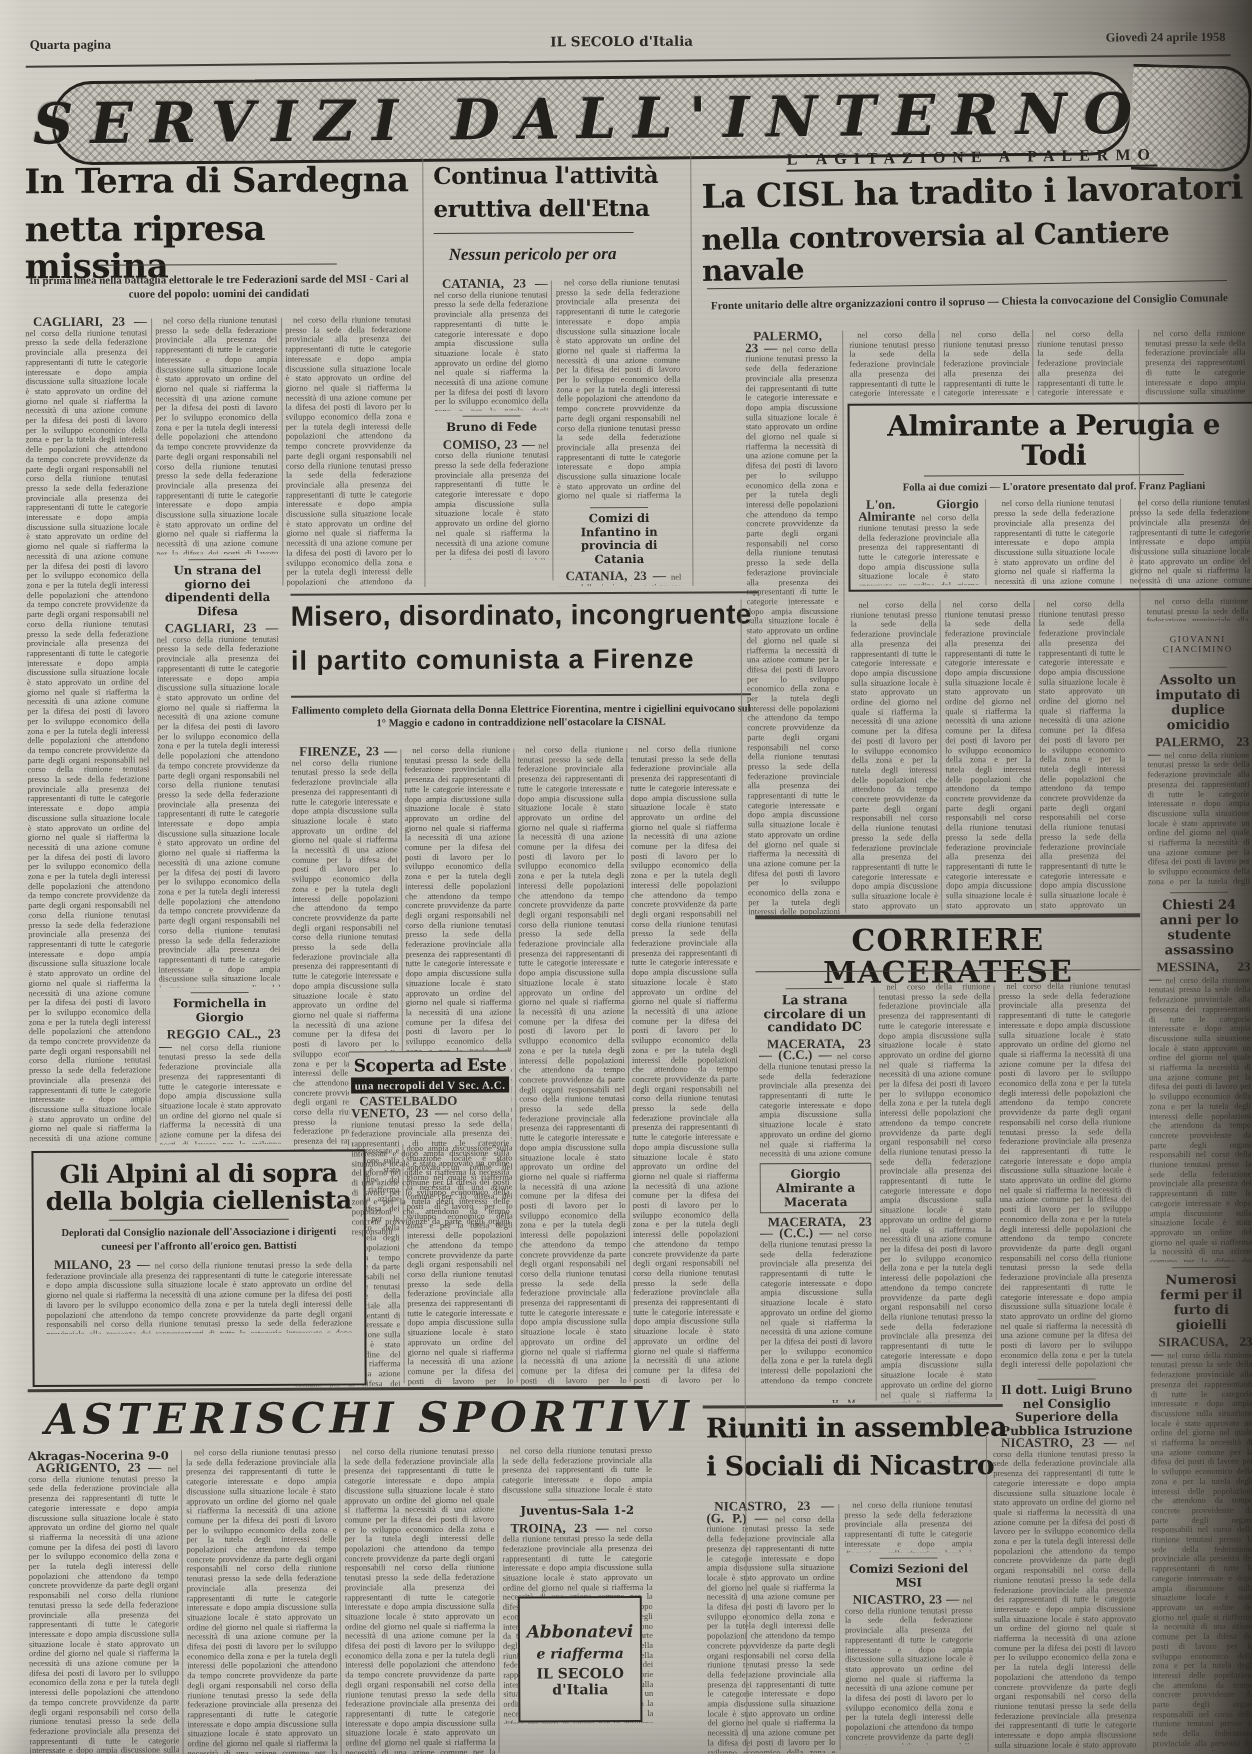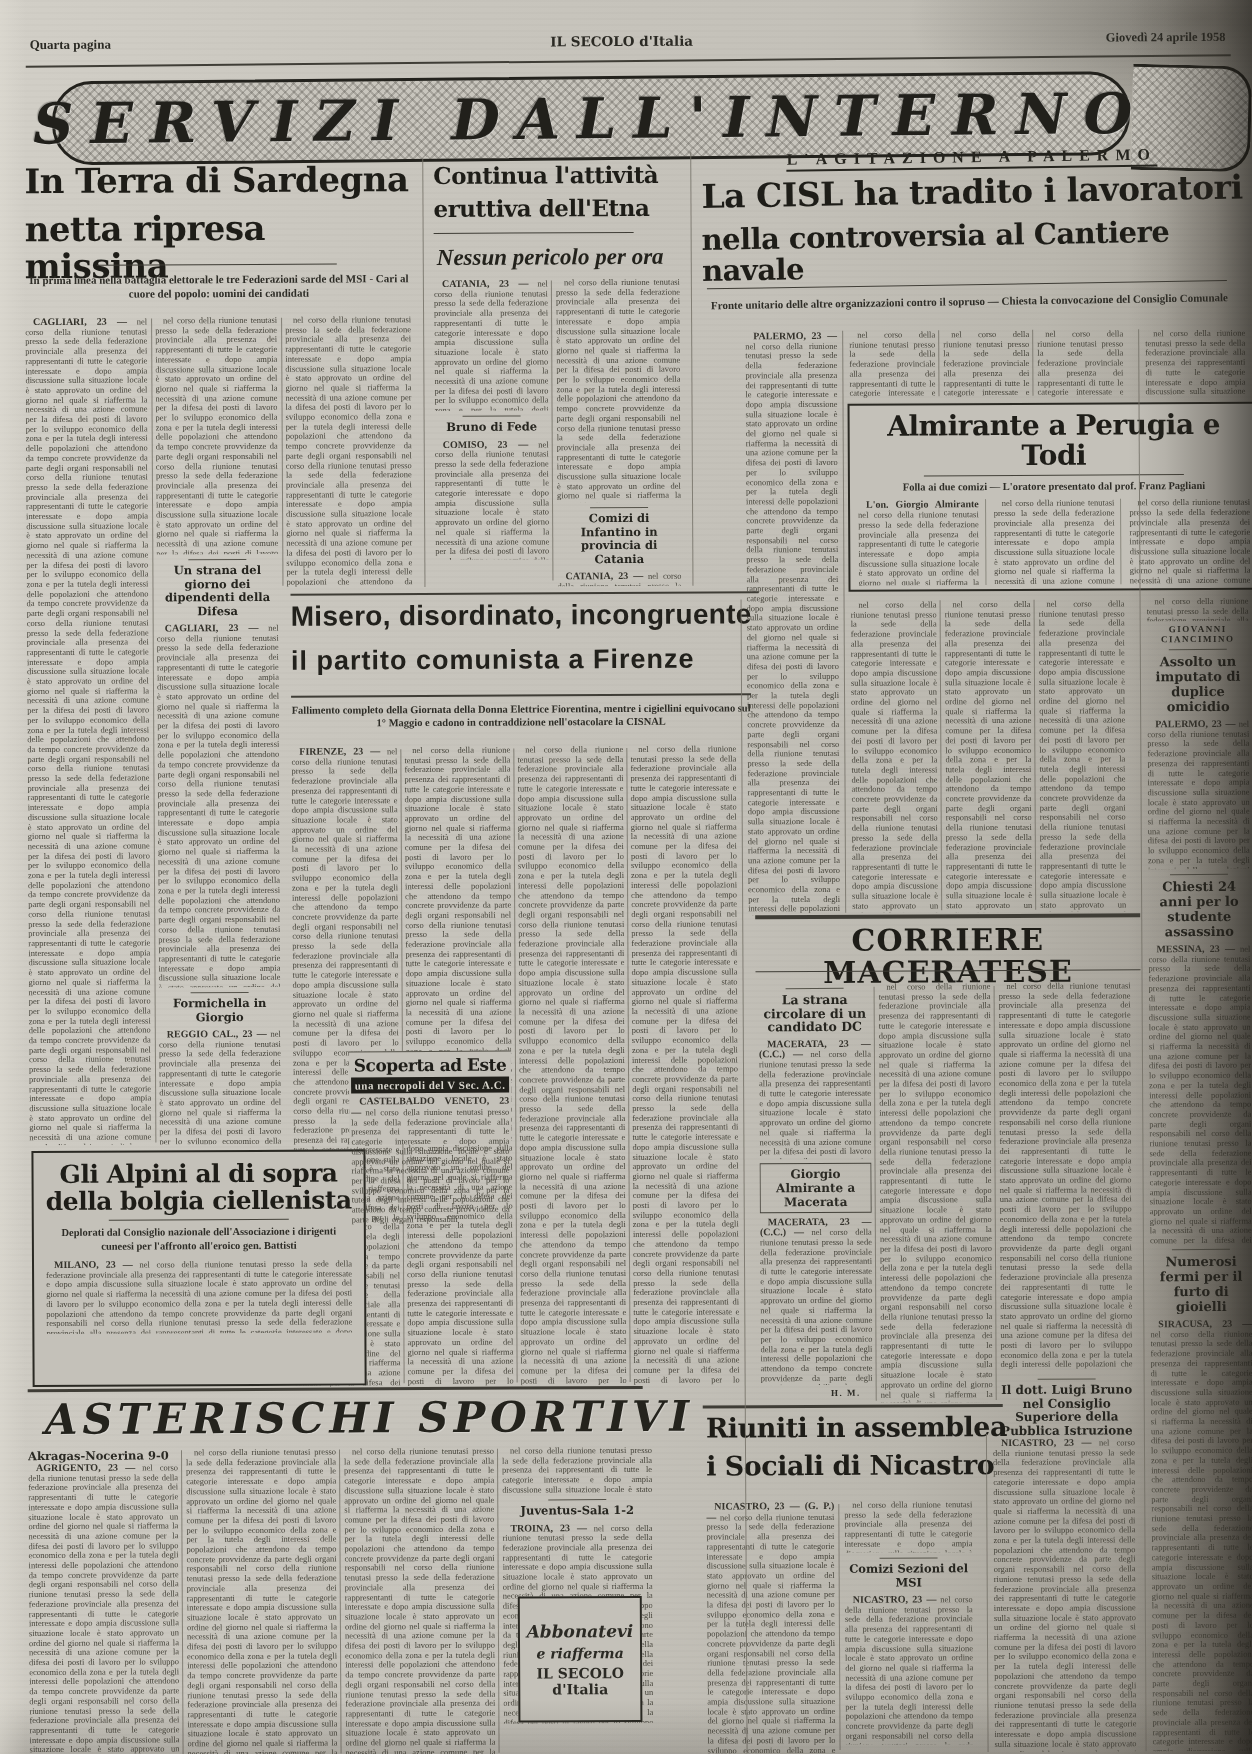--- a/index.html
+++ b/index.html
@@ -13,26 +13,26 @@
       linear-gradient(97deg,#d2cfc7 0%,#c9c6be 28%,#c4c1b9 55%,#bab7ae 74%,#a5a198 88%,#7d7970 97%,#5f5b54 100%);
   }
   #sheet{position:absolute;left:0;top:0;width:1252px;height:1754px;transform:rotate(-0.3deg);}
   .abs{position:absolute;}
   
   .hl{font-family:"DejaVu Serif", serif;font-weight:bold;color:#1e1d18;letter-spacing:-0.5px;line-height:1.08;}
   .hl-sans{font-family:"Liberation Sans", sans-serif;font-weight:bold;color:#22211c;line-height:1.05;letter-spacing:.3px;}
   .sub{font-weight:bold;font-size:11px;line-height:14px;text-align:center;color:#2e2d27;}
   .kick{font-weight:bold;letter-spacing:7px;color:#26251f;}
   .g{font-size:8.5px;line-height:9.7px;text-align:justify;color:#45433a;margin:0 0 3px 0;text-indent:8px;word-spacing:1px;}
-  .dl{font-weight:bold;font-size:10px;color:#34322b;margin-top:20px;}
+  .dl{font-weight:bold;font-size:13px;color:#34322b;margin-top:20px;}
   .col{position:absolute;overflow:hidden;}
   .seg{overflow:hidden;display:block;}
   .chead{font-weight:bold;font-size:11.5px;line-height:13.5px;text-align:center;color:#26251f;margin:5px 0 5px 0;font-family:"DejaVu Serif",serif;}
   .chead::before{content:"";display:block;width:58px;margin:0 auto 4px auto;border-top:1px solid #55534a;}
-  .byl{font-weight:bold;font-size:9px;letter-spacing:1.5px;text-align:center;color:#2c2b25;margin:3px 0;}
+  .byl{font-weight:normal;font-size:9px;letter-spacing:1.5px;text-align:center;color:#2c2b25;margin:13px 0;}
   .hr{position:absolute;background:#3f3d36;}
   .vr{position:absolute;width:1px;background:#757268;opacity:.85;}
   
   .hatch{
     background:
       repeating-linear-gradient(45deg, rgba(40,37,31,.20) 0 2px, transparent 2px 6px),
       repeating-linear-gradient(-45deg, rgba(40,37,31,.20) 0 2px, transparent 2px 6px),
       #c8c5bd;
   }
   #banner{left:56px;top:76px;width:1072px;height:78px;border:3px solid #23221d;border-radius:40px;
@@ -93,21 +93,21 @@
           <p class="g"><span class="dl">REGGIO CAL., 23 —</span> <span>nel corso della riunione tenutasi presso la sede della federazione provinciale alla presenza dei rappresentanti di tutte le categorie interessate e dopo ampia discussione sulla situazione locale è stato approvato un ordine del giorno nel quale si riafferma la necessità di una azione comune per la difesa dei posti di lavoro per lo sviluppo economico della zona e per la tutela degli interessi delle popolazioni che attendono da tempo concrete provvidenze da parte degli organi responsabili nel corso della riunione tenutasi presso la sede della federazione provinciale alla presenza dei rappresentanti di tutte le categorie interessate e dopo ampia discussione sulla situazione locale è stato approvato un ordine del giorno nel quale si riafferma la necessità di una azione comune per la difesa dei posti di lavoro per lo sviluppo economico della zona e per la tutela degli interessi delle popolazioni che attendono da tempo concrete provvidenze da parte degli organi responsabili </span></p>
         </span>
   </div>
   <div class="col" style="left:288px;top:314px;width:126px;height:272px;">
     <p class="g">nel corso della riunione tenutasi presso la sede della federazione provinciale alla presenza dei rappresentanti di tutte le categorie interessate e dopo ampia discussione sulla situazione locale è stato approvato un ordine del giorno nel quale si riafferma la necessità di una azione comune per la difesa dei posti di lavoro per lo sviluppo economico della zona e per la tutela degli interessi delle popolazioni che attendono da tempo concrete provvidenze da parte degli organi responsabili nel corso della riunione tenutasi presso la sede della federazione provinciale alla presenza dei rappresentanti di tutte le categorie interessate e dopo ampia discussione sulla situazione locale è stato approvato un ordine del giorno nel quale si riafferma la necessità di una azione comune per la difesa dei posti di lavoro per lo sviluppo economico della zona e per la tutela degli interessi delle popolazioni che attendono da tempo concrete provvidenze da parte degli organi responsabili nel corso della riunione tenutasi presso la sede della federazione provinciale alla presenza dei rappresentanti di tutte le categorie interessate e dopo ampia discussione sulla situazione locale è stato approvato un ordine del giorno nel quale si riafferma la necessità di una azione comune per la difesa dei posti di lavoro per lo sviluppo economico della zona e per la tutela degli interessi delle popolazioni che attendono da tempo concrete provvidenze da parte degli organi responsabili </p>
   </div>
 
   <div class="abs hl" style="left:437px;top:163px;width:250px;font-size:23px;">Continua l'attività</div>
   <div class="abs hl" style="left:437px;top:196px;width:250px;font-size:23px;">eruttiva dell'Etna</div>
   <div class="hr" style="left:437px;top:232px;width:200px;height:1px;"></div>
-  <div class="abs" style="left:440px;top:244px;font-size:23px;font-weight:bold;font-style:italic;color:#23221c;">Nessun pericolo per ora</div>
+  <div class="abs" style="left:452px;top:244px;font-size:17px;font-weight:bold;font-style:italic;color:#23221c;">Nessun pericolo per ora</div>
 
   <div class="col" style="left:437px;top:278px;width:114px;height:308px;">
     <span class="seg" style="height:132px;">
           <p class="g"><span class="dl">CATANIA, 23 —</span> <span>nel corso della riunione tenutasi presso la sede della federazione provinciale alla presenza dei rappresentanti di tutte le categorie interessate e dopo ampia discussione sulla situazione locale è stato approvato un ordine del giorno nel quale si riafferma la necessità di una azione comune per la difesa dei posti di lavoro per lo sviluppo economico della zona e per la tutela degli interessi delle popolazioni che attendono da tempo concrete provvidenze da parte degli organi responsabili nel corso della riunione tenutasi presso la sede della federazione provinciale alla presenza dei rappresentanti di tutte le categorie interessate e dopo ampia discussione sulla situazione locale è stato approvato un ordine del giorno nel quale si riafferma la necessità di una azione comune per la difesa dei posti di lavoro per lo sviluppo economico della zona e per la tutela degli interessi delle popolazioni che attendono da tempo concrete provvidenze da parte degli organi responsabili </span></p>
         </span>
     <div class="chead">Bruno di Fede</div>
     <span class="seg" style="height:120px;">
           <p class="g"><span class="dl">COMISO, 23 —</span> <span>nel corso della riunione tenutasi presso la sede della federazione provinciale alla presenza dei rappresentanti di tutte le categorie interessate e dopo ampia discussione sulla situazione locale è stato approvato un ordine del giorno nel quale si riafferma la necessità di una azione comune per la difesa dei posti di lavoro per lo sviluppo economico della zona e per la tutela degli interessi delle popolazioni che attendono da tempo concrete provvidenze da parte degli organi responsabili nel corso della riunione tenutasi presso la sede della federazione provinciale alla presenza dei rappresentanti di tutte le categorie interessate e dopo ampia discussione sulla situazione locale è stato approvato un ordine del giorno nel quale si riafferma la necessità di una azione comune per la difesa dei posti di lavoro per lo sviluppo economico della zona e per la tutela degli interessi delle popolazioni che attendono da tempo concrete provvidenze da parte degli organi responsabili </span></p>
         </span>
   </div>

